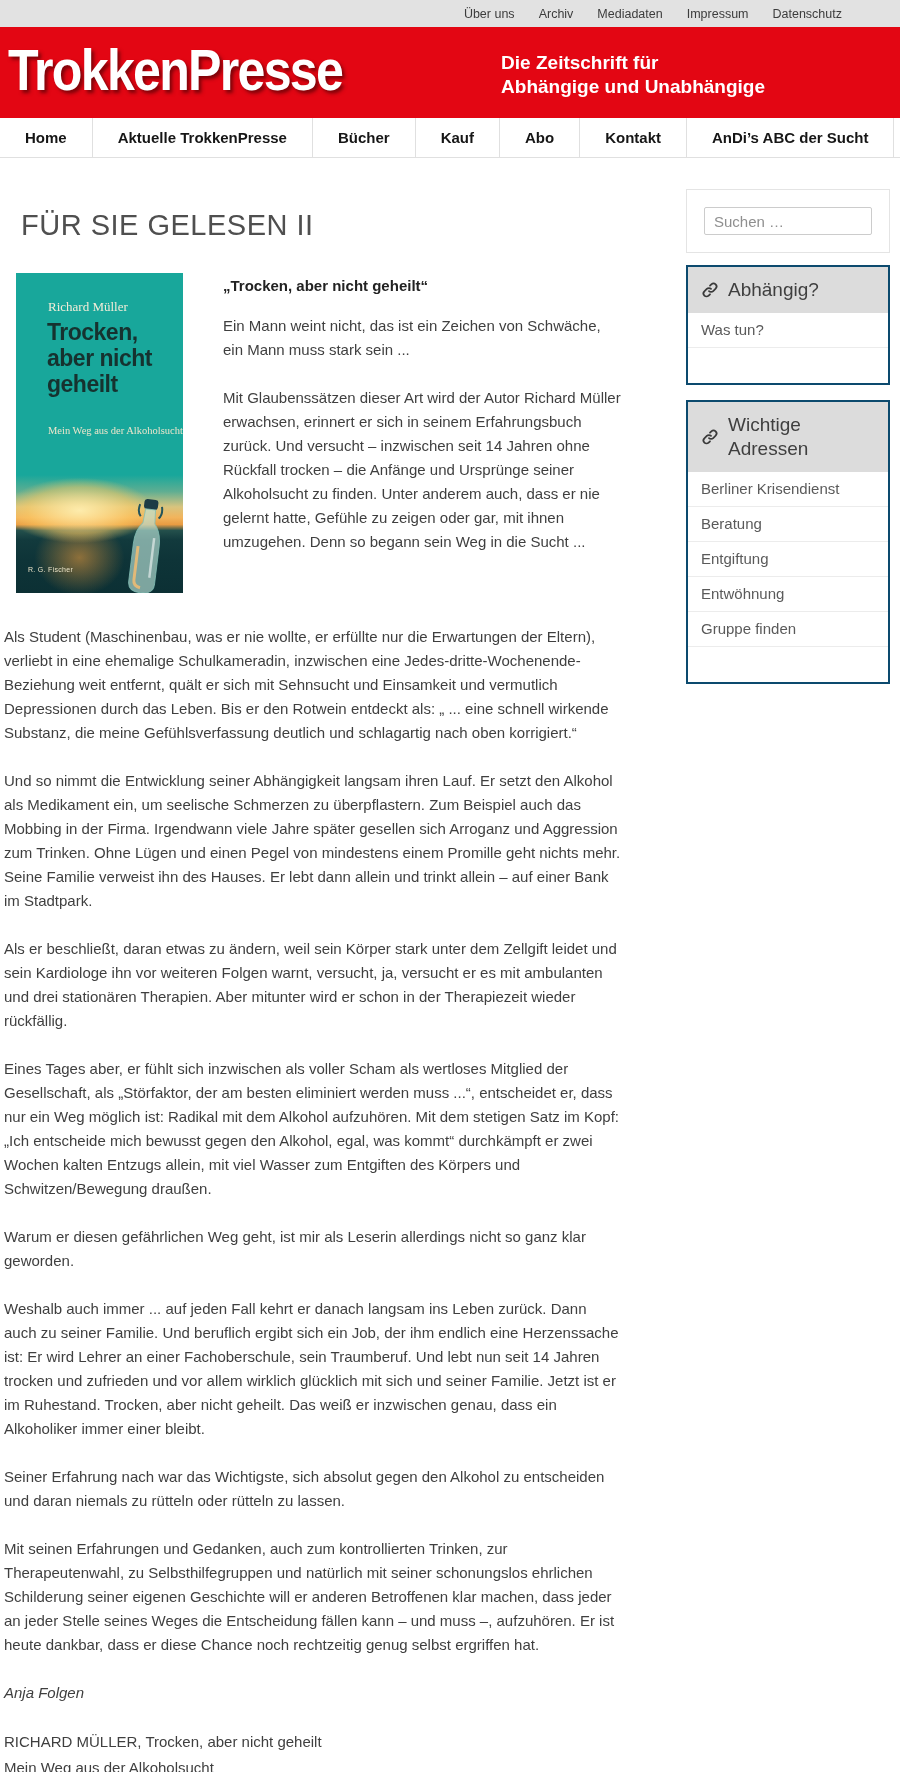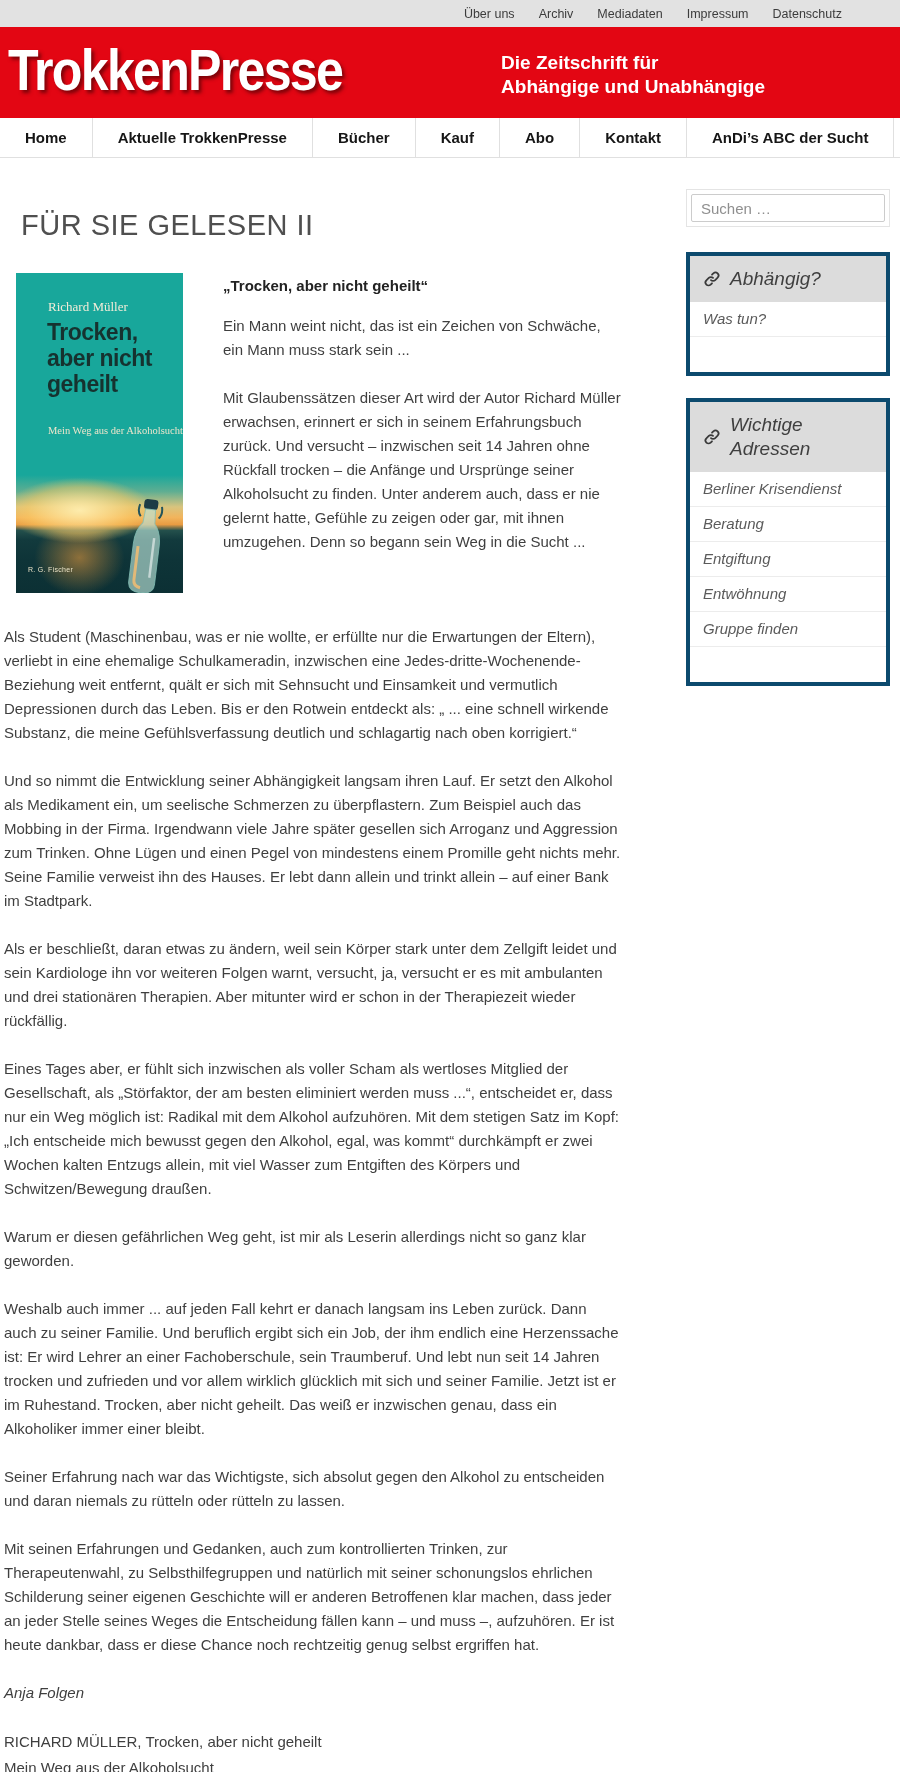--- a/index.html
+++ b/index.html
@@ -64,26 +64,26 @@
       radial-gradient(ellipse 60px 50px at 38% 70%, rgba(245,160,60,.55),
                       rgba(245,160,60,0) 75%),
       linear-gradient(to bottom, #18a79b 0%, #5fae92 14%, #d8c47e 27%, #f2b45c 36%,
                       #e89b42 42%, #24504c 47%, #123a3d 55%, #0e3438 72%, #0c3034 100%); }
   .cover-publisher { position:absolute; left:12px; bottom:20px; font-size:7px;
                      color:#e9e1c6; letter-spacing:.3px; }
   .bottle { position:absolute; right:16px; bottom:-4px; transform:rotate(7deg); }
 
   
   .sidebar { position:absolute; left:686px; top:31px; width:204px; }
-  .search-widget { border:1px solid #e4e4e4; padding:4px; margin-bottom:25px; background:#fff; }
+  .search-widget { border:1px solid #e4e4e4; padding:17px; margin-bottom:12px; background:#fff; }
   .search-input { width:100%; height:28px; border:1px solid #ccc; border-radius:2px;
                   padding:0 9px; font-size:15px; color:#555; outline:none;
                   font-family:"Liberation Sans","DejaVu Sans",sans-serif; }
   .search-input::placeholder { color:#8f8f8f; }
-  .widget { border:4px solid #0c4a6e; margin-bottom:22px; background:#fff;font-style:italic; }
+  .widget { border:2px solid #0c4a6e; margin-bottom:15px; background:#fff; }
   .widget-header { background:#dcdcdc; padding:11px 13px; font-size:19px; color:#3f3f3f;
                    display:flex; align-items:center; gap:9px; line-height:24px; }
   .widget ul { list-style:none; margin:0; padding:0; }
   .widget li { padding:7px 13px; font-size:15px; line-height:20px; color:#5a5a5a;
                border-bottom:1px solid #ececec; min-height:35px; }
   .widget li:last-child { border-bottom:none; }
   .link-icon svg { display:block; }
 </style>
 </head>
 <body>

